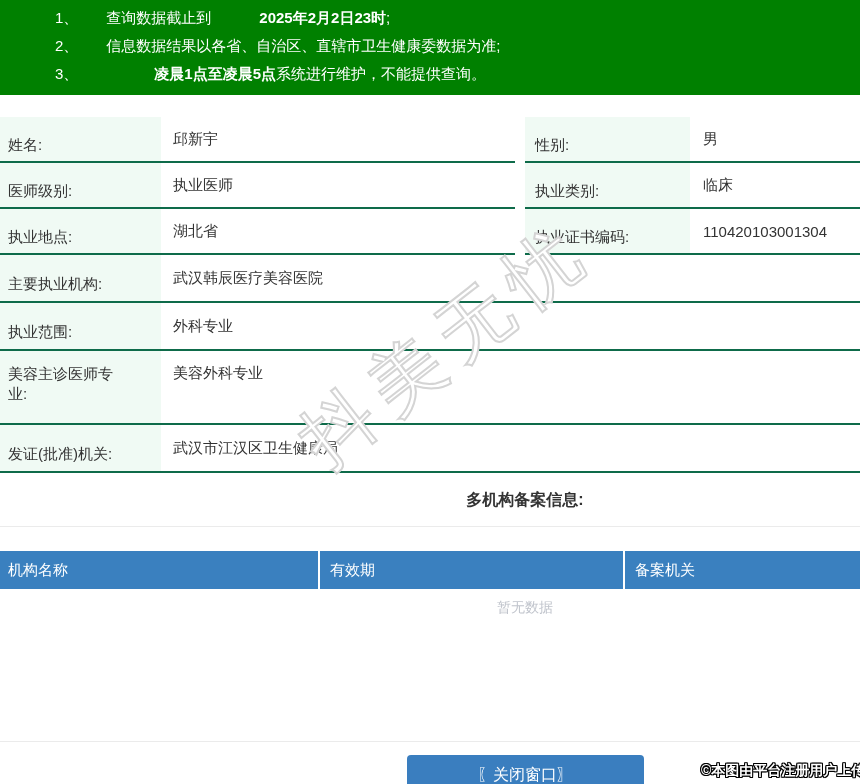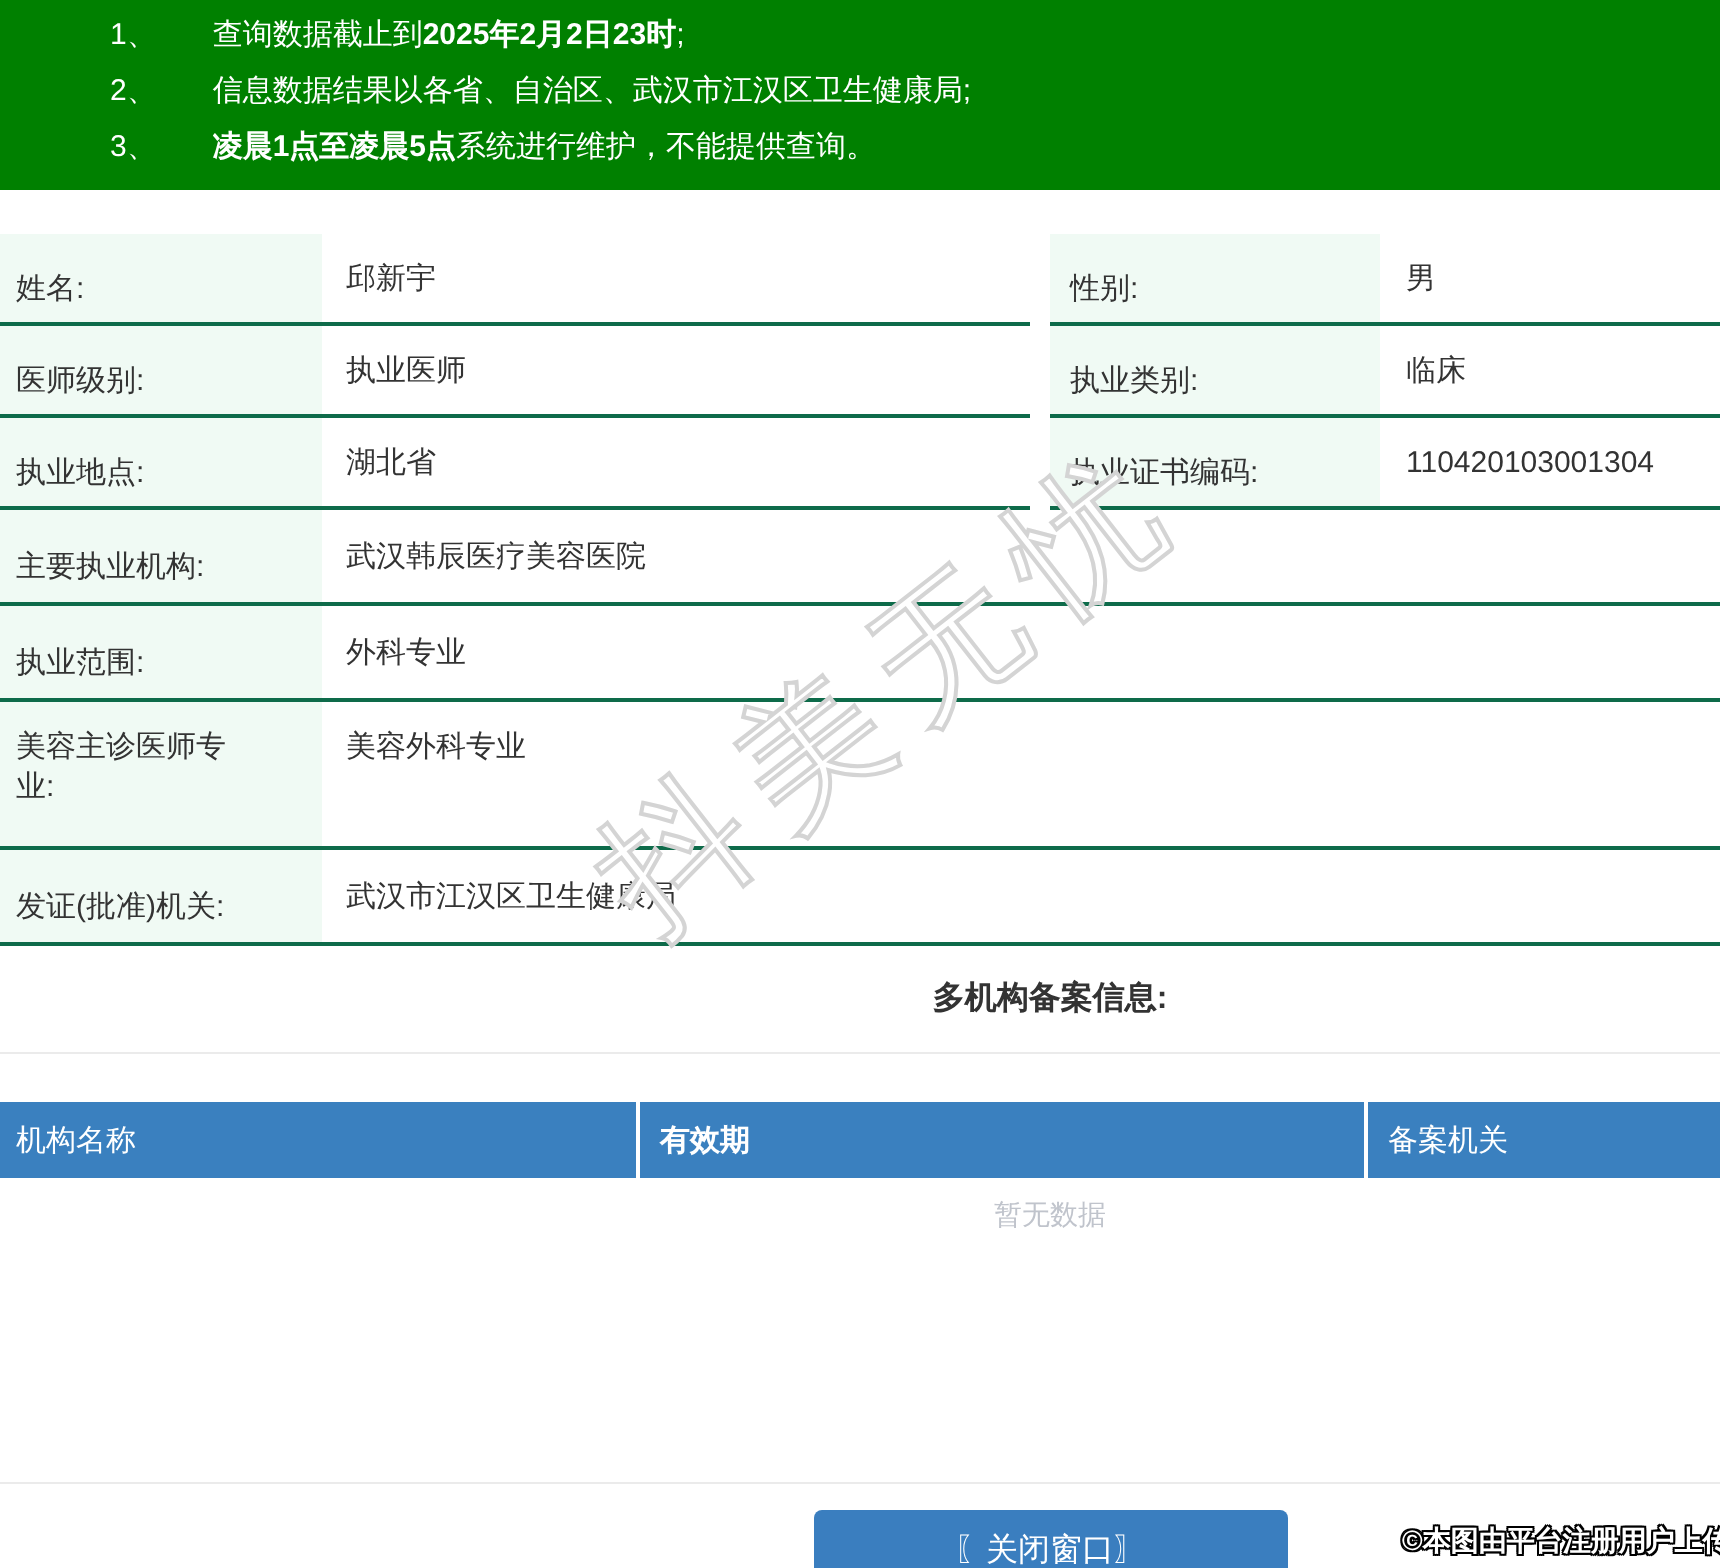--- a/index.html
+++ b/index.html
@@ -20,21 +20,21 @@
   }
   .page{width:1050px;position:relative;}
 
   
   .banner{
     background:var(--banner-green);height:95px;box-sizing:border-box;
     padding:4px 0 0 55px;color:#fff;font-size:15px;
   }
   .notice-line{line-height:28px;white-space:nowrap;}
   .notice-num{margin-right:28px;}
-  .notice-bold{font-weight:bold;}
+  .notice-bold{font-weight:bold;margin-left:48px;}
 
   
   .info-table{margin-top:22px;width:1050px;}
   .irow{display:flex;}
   .h46{height:46px;}
   .h72{height:72px;}
   .half{display:flex;border-bottom:2px solid var(--row-border);}
   .half.left{width:515px;}
   .half.gapless{width:525px;}
   .colgap{width:10px;}
@@ -60,21 +60,21 @@
   }
   .divider{width:1050px;height:1px;background:var(--divider);}
   .divider-1{margin-top:15px;}
   .divider-2{margin-top:114px;}
   .reg-header{
     display:flex;height:38px;background:var(--header-blue);
     color:#fff;font-size:15px;margin-top:24px;width:1050px;
   }
   .reg-col{display:flex;align-items:center;box-sizing:border-box;}
   .reg-col-1{width:318px;padding-left:8px;}
-  .reg-col-2{width:362px;padding-left:10px;font-weight:bold;}
+  .reg-col-2{width:303px;padding-left:10px;}
   .reg-col-3{flex:1;padding-left:10px;}
   .reg-sep{width:2px;background:#fff;height:100%;}
   .empty-row{
     width:1050px;height:38px;display:flex;align-items:center;justify-content:center;
     color:var(--empty-gray);font-size:14px;
   }
 
   
   .btn-row{width:1050px;display:flex;justify-content:center;margin-top:13px;}
   .close-btn{
@@ -102,21 +102,21 @@
 </head>
 <body>
 
 <div class="page">
 
   <div class="banner">
     <div class="notice-line">
       <span class="notice-num">1、</span><span>查询数据截止到</span><span class="notice-bold">2025年2月2日23时</span><span>;</span>
     </div>
     <div class="notice-line">
-      <span class="notice-num">2、</span><span>信息数据结果以各省、自治区、武汉市江汉区卫生健康局;</span><span class="notice-bold"></span><span></span>
+      <span class="notice-num">2、</span><span>信息数据结果以各省、自治区、直辖市卫生健康委数据为准;</span><span class="notice-bold"></span><span></span>
     </div>
     <div class="notice-line">
       <span class="notice-num">3、</span><span></span><span class="notice-bold">凌晨1点至凌晨5点</span><span>系统进行维护，不能提供查询。</span>
     </div>
   </div>
 
   <div class="info-table">
 
     <div class="irow h46">
       <div class="half left">

